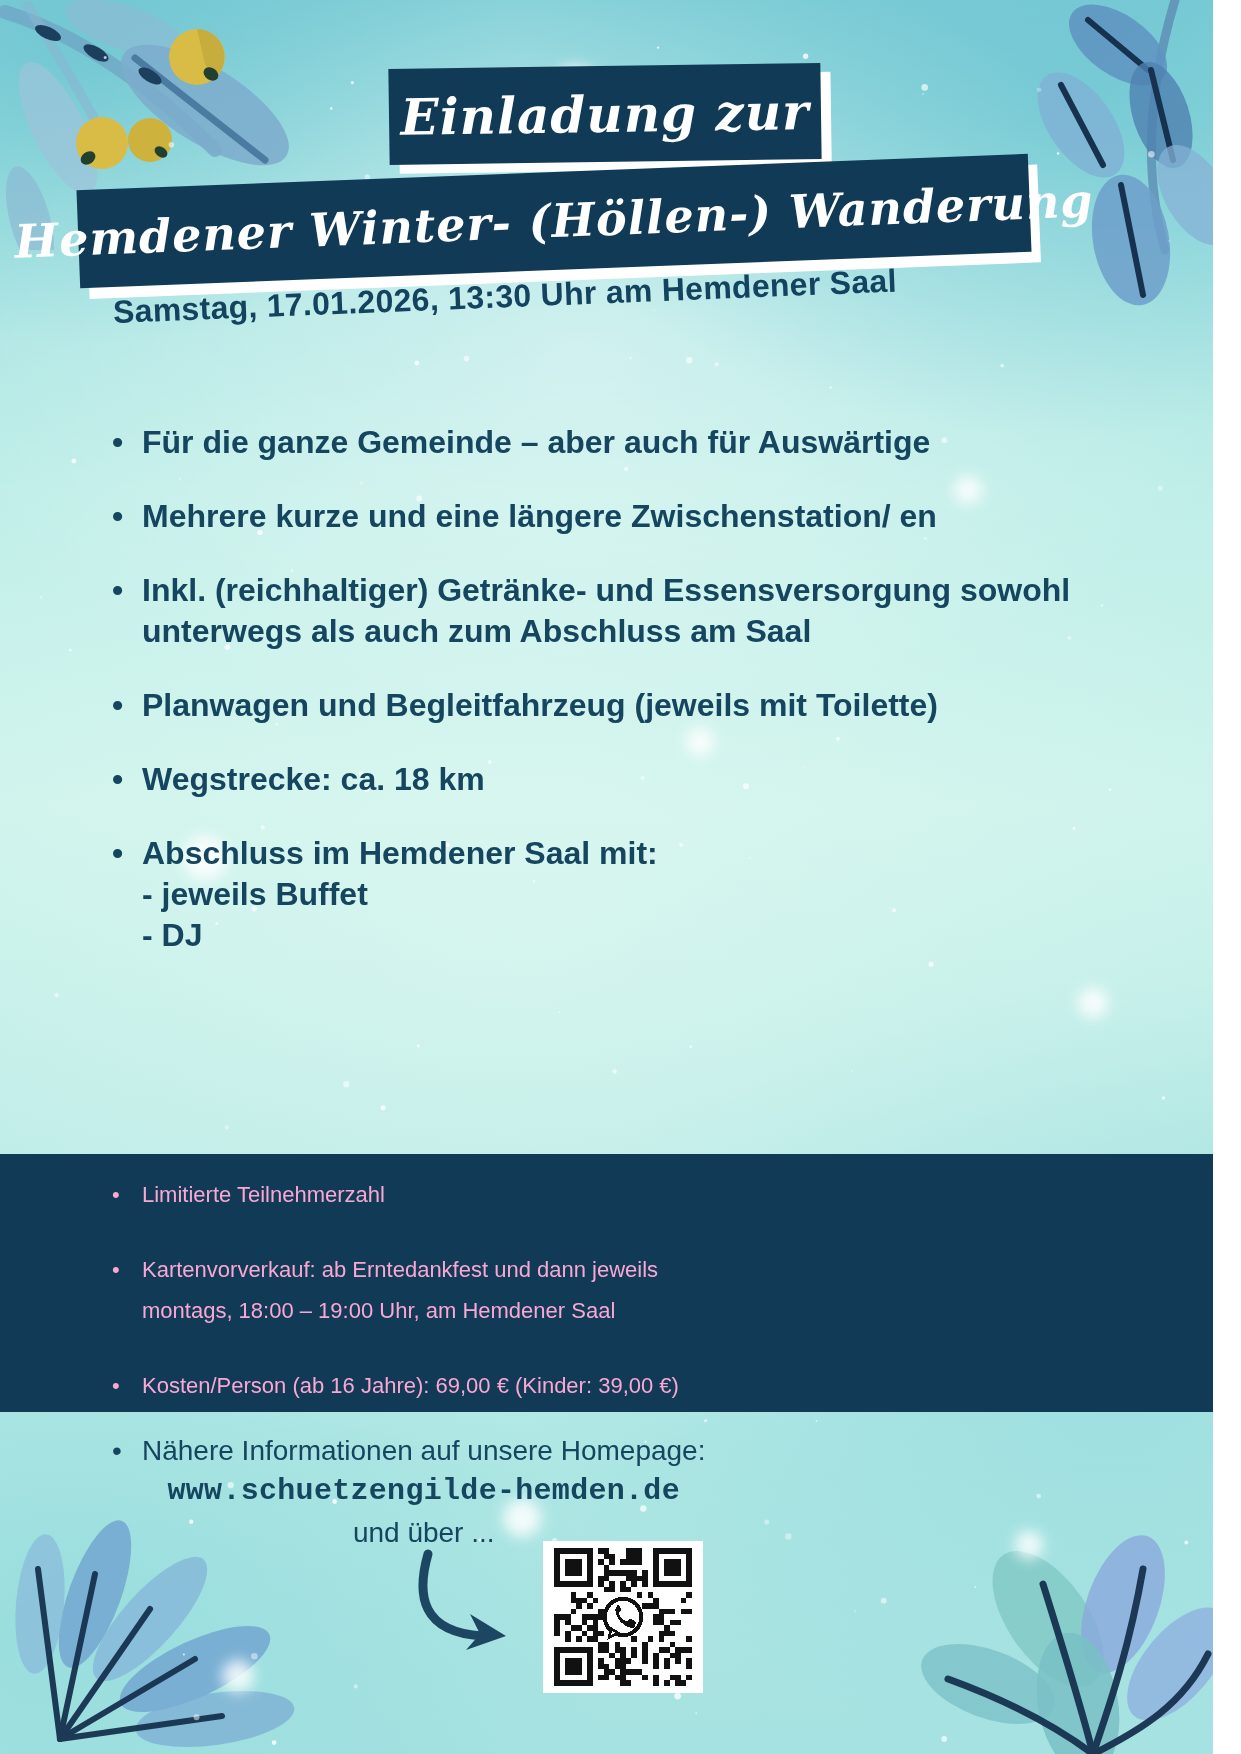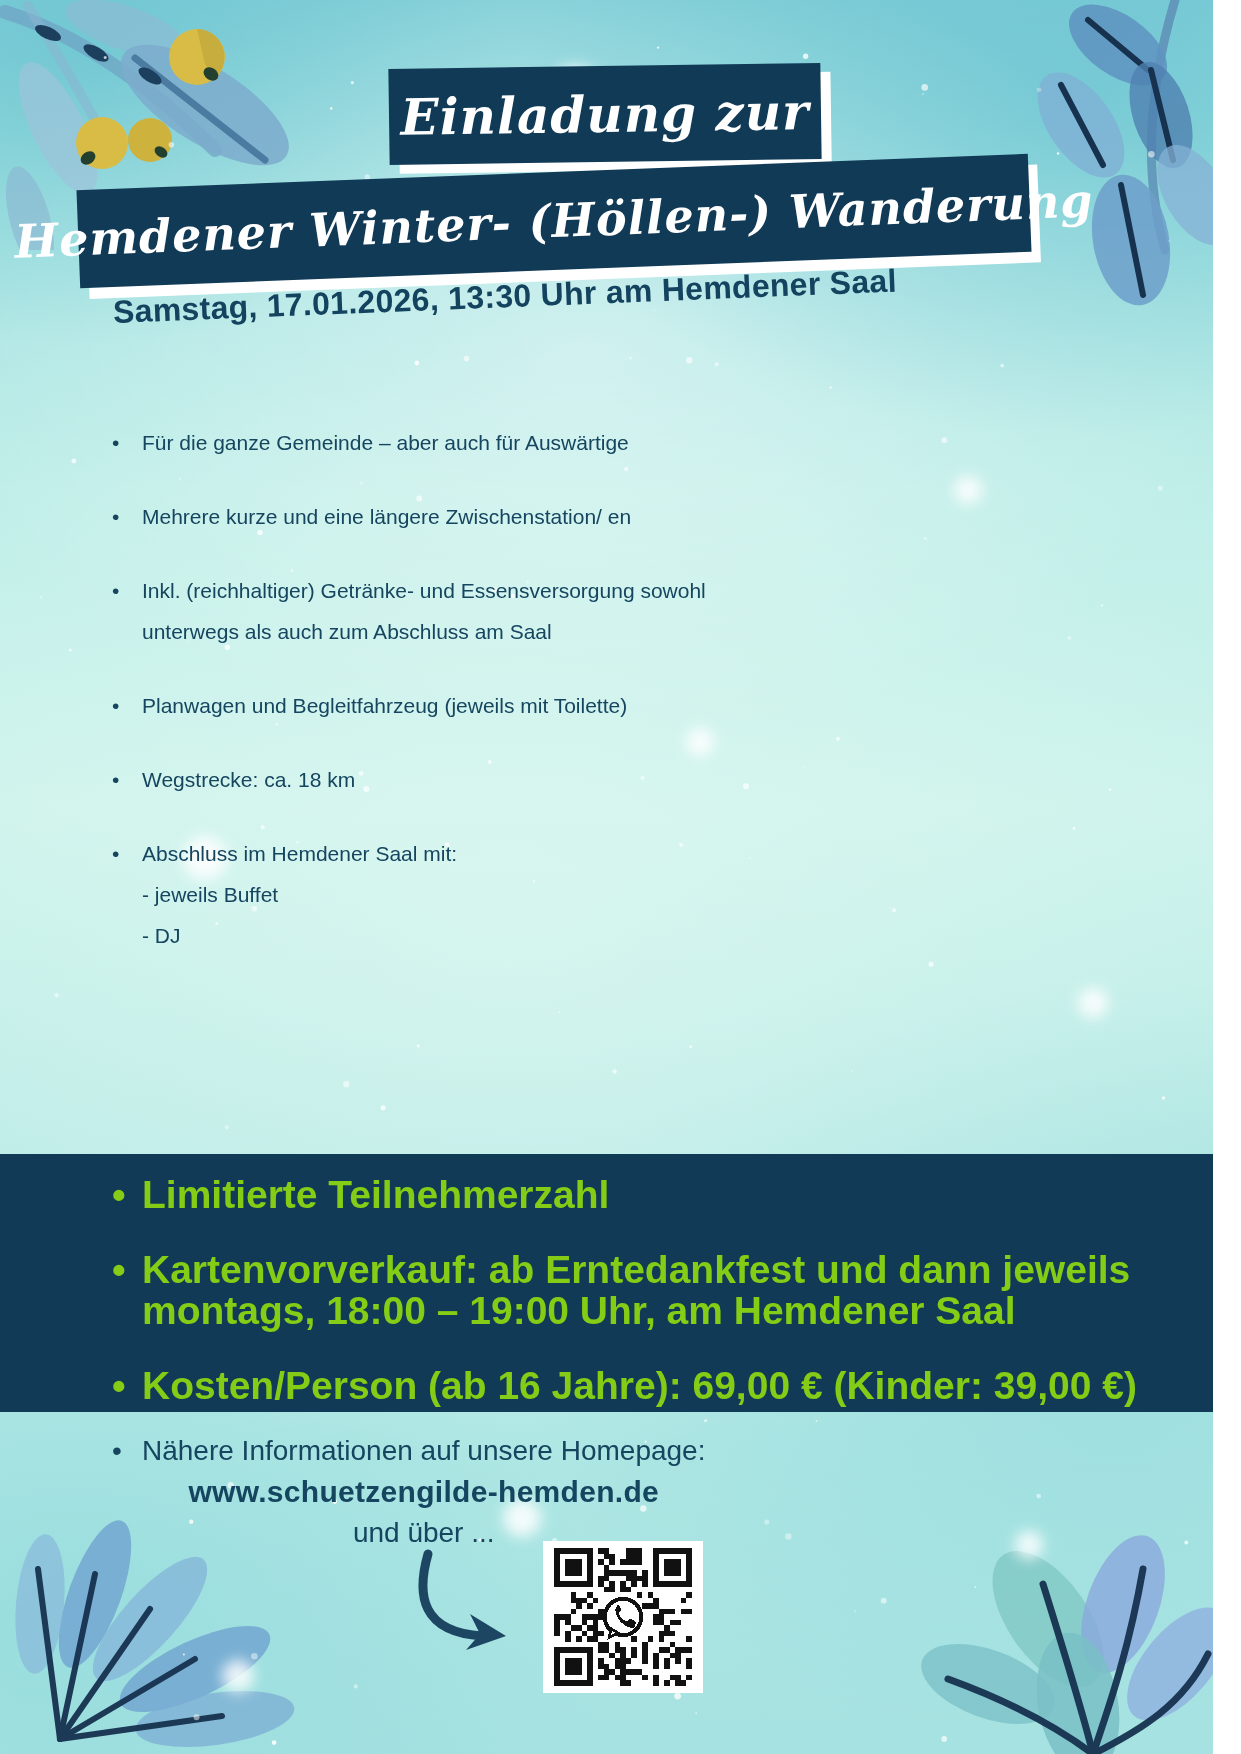--- a/index.html
+++ b/index.html
@@ -42,35 +42,35 @@
 
   .date-line{
     position:absolute;left:113px;top:294px;
     transform:rotate(-2.3deg);transform-origin:left center;
     font-size:32px;font-weight:bold;color:#14435f;white-space:nowrap;letter-spacing:.3px;
   }
 
   ul.flyer-list{list-style:none;margin:0;padding:0;}
   ul.flyer-list li{
     position:relative;padding-left:30px;margin:0 0 33px 0;
-    color:#15455f;font-size:21px;line-height:41px;font-weight:400;
+    color:#15455f;font-size:32px;line-height:41px;font-weight:700;
   }
   ul.flyer-list li::before{content:"\2022";position:absolute;left:0;top:0;}
   ul.flyer-list .line{white-space:nowrap;}
 
   .bullets{position:absolute;left:112px;top:422px;width:1080px;}
 
   .band{position:absolute;left:0;top:1154px;width:1241px;height:258px;background:#113a56;}
   .band ul.flyer-list{position:absolute;left:112px;top:20px;}
-  .band ul.flyer-list li{color:#84cc16;font-size:39px;font-weight:bold;margin-bottom:34px;}
+  .band ul.flyer-list li{color:#f9a8d4;font-size:22px;font-weight:normal;margin-bottom:34px;}
 
   .footer{position:absolute;left:112px;top:1430px;color:#15455f;font-size:28px;line-height:41px;text-align:center;}
   .footer .f-line{position:relative;padding-left:30px;white-space:nowrap;}
   .footer .with-dot::before{content:"\2022";position:absolute;left:0;top:0;}
-  .footer .website{font-weight:bold;font-size:30px;letter-spacing:.3px;}
+  .footer .website{font-weight:bold;font-size:30px;letter-spacing:.3px;font-family:Liberation Mono, monospace;}
 
   .arrow-wrap{position:absolute;left:398px;top:1548px;width:125px;height:108px;}
   .qr{position:absolute;left:543px;top:1541px;width:160px;height:152px;background:#ffffff;
       display:flex;align-items:center;justify-content:center;}
 </style>
 </head>
 <body>
 
 <div class="page">
   <div class="wash"></div>

